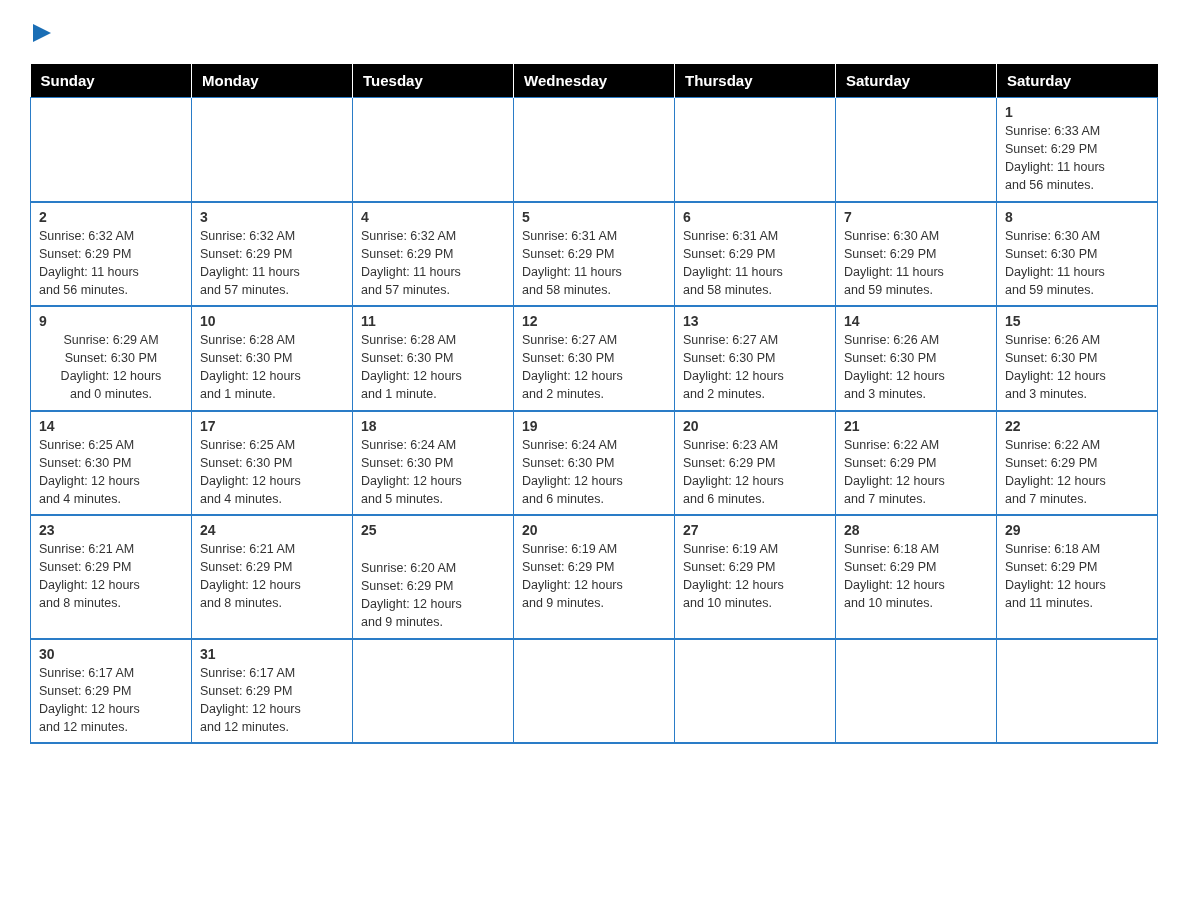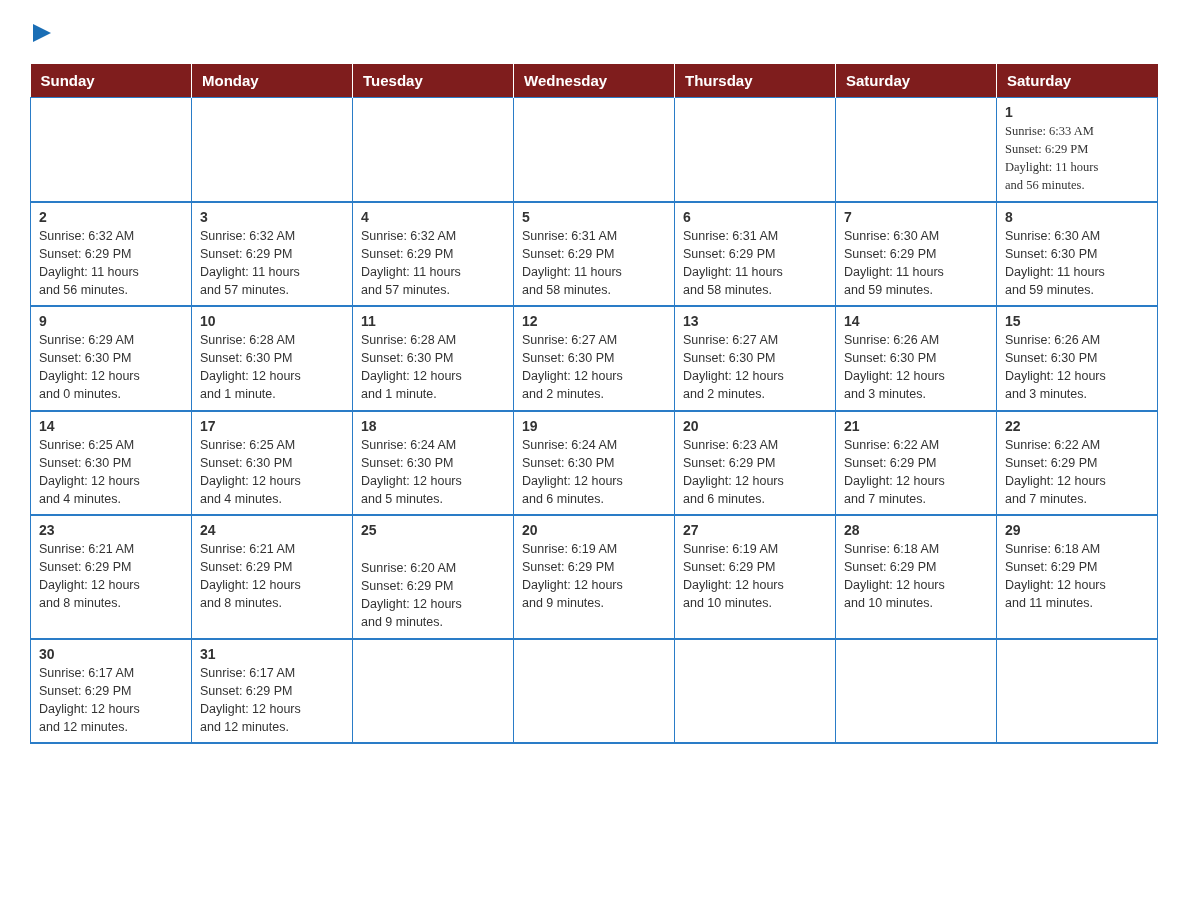--- a/index.html
+++ b/index.html
@@ -44,21 +44,21 @@
     .subtitle {
       font-size: 20px;
       color: #555;
       margin-top: 4px;
     }
     table {
       width: 100%;
       border-collapse: collapse;
     }
     thead tr {
-      background-color: #7f1d1d;
+      background-color: #000000;
     }
     thead th {
       color: #fff;
       font-size: 15px;
       font-weight: bold;
       padding: 8px 10px;
       text-align: left;
       border-right: 1px solid #fff;
     }
     thead th:last-child { border-right: none; }
@@ -124,21 +124,21 @@
   <tbody id="calendar-body">
   <tr>
         <td></td>
         <td></td>
         <td></td>
         <td></td>
         <td></td>
         <td></td>
         <td>
           <span class="day-number">1</span>
-          <div class="day-info" style="white-space: pre-line; font-family: Liberation Serif, serif;">Sunrise: 6:33 AM
+          <div class="day-info" style="white-space: pre-line;">Sunrise: 6:33 AM
 Sunset: 6:29 PM
 Daylight: 11 hours
 and 56 minutes.</div>
         </td>
       </tr>
       <tr>
         <td>
           <span class="day-number">2</span>
           <div class="day-info" style="white-space: pre-line;">Sunrise: 6:32 AM
 Sunset: 6:29 PM
@@ -184,21 +184,21 @@
           <span class="day-number">8</span>
           <div class="day-info" style="white-space: pre-line;">Sunrise: 6:30 AM
 Sunset: 6:30 PM
 Daylight: 11 hours
 and 59 minutes.</div>
         </td>
       </tr>
       <tr>
         <td>
           <span class="day-number">9</span>
-          <div class="day-info" style="white-space: pre-line;">Sunrise: 6:29 AM
+          <div class="day-info" style="white-space: pre-line; text-align: center;">Sunrise: 6:29 AM
 Sunset: 6:30 PM
 Daylight: 12 hours
 and 0 minutes.</div>
         </td>
         <td>
           <span class="day-number">10</span>
           <div class="day-info" style="white-space: pre-line;">Sunrise: 6:28 AM
 Sunset: 6:30 PM
 Daylight: 12 hours
 and 1 minute.</div>

